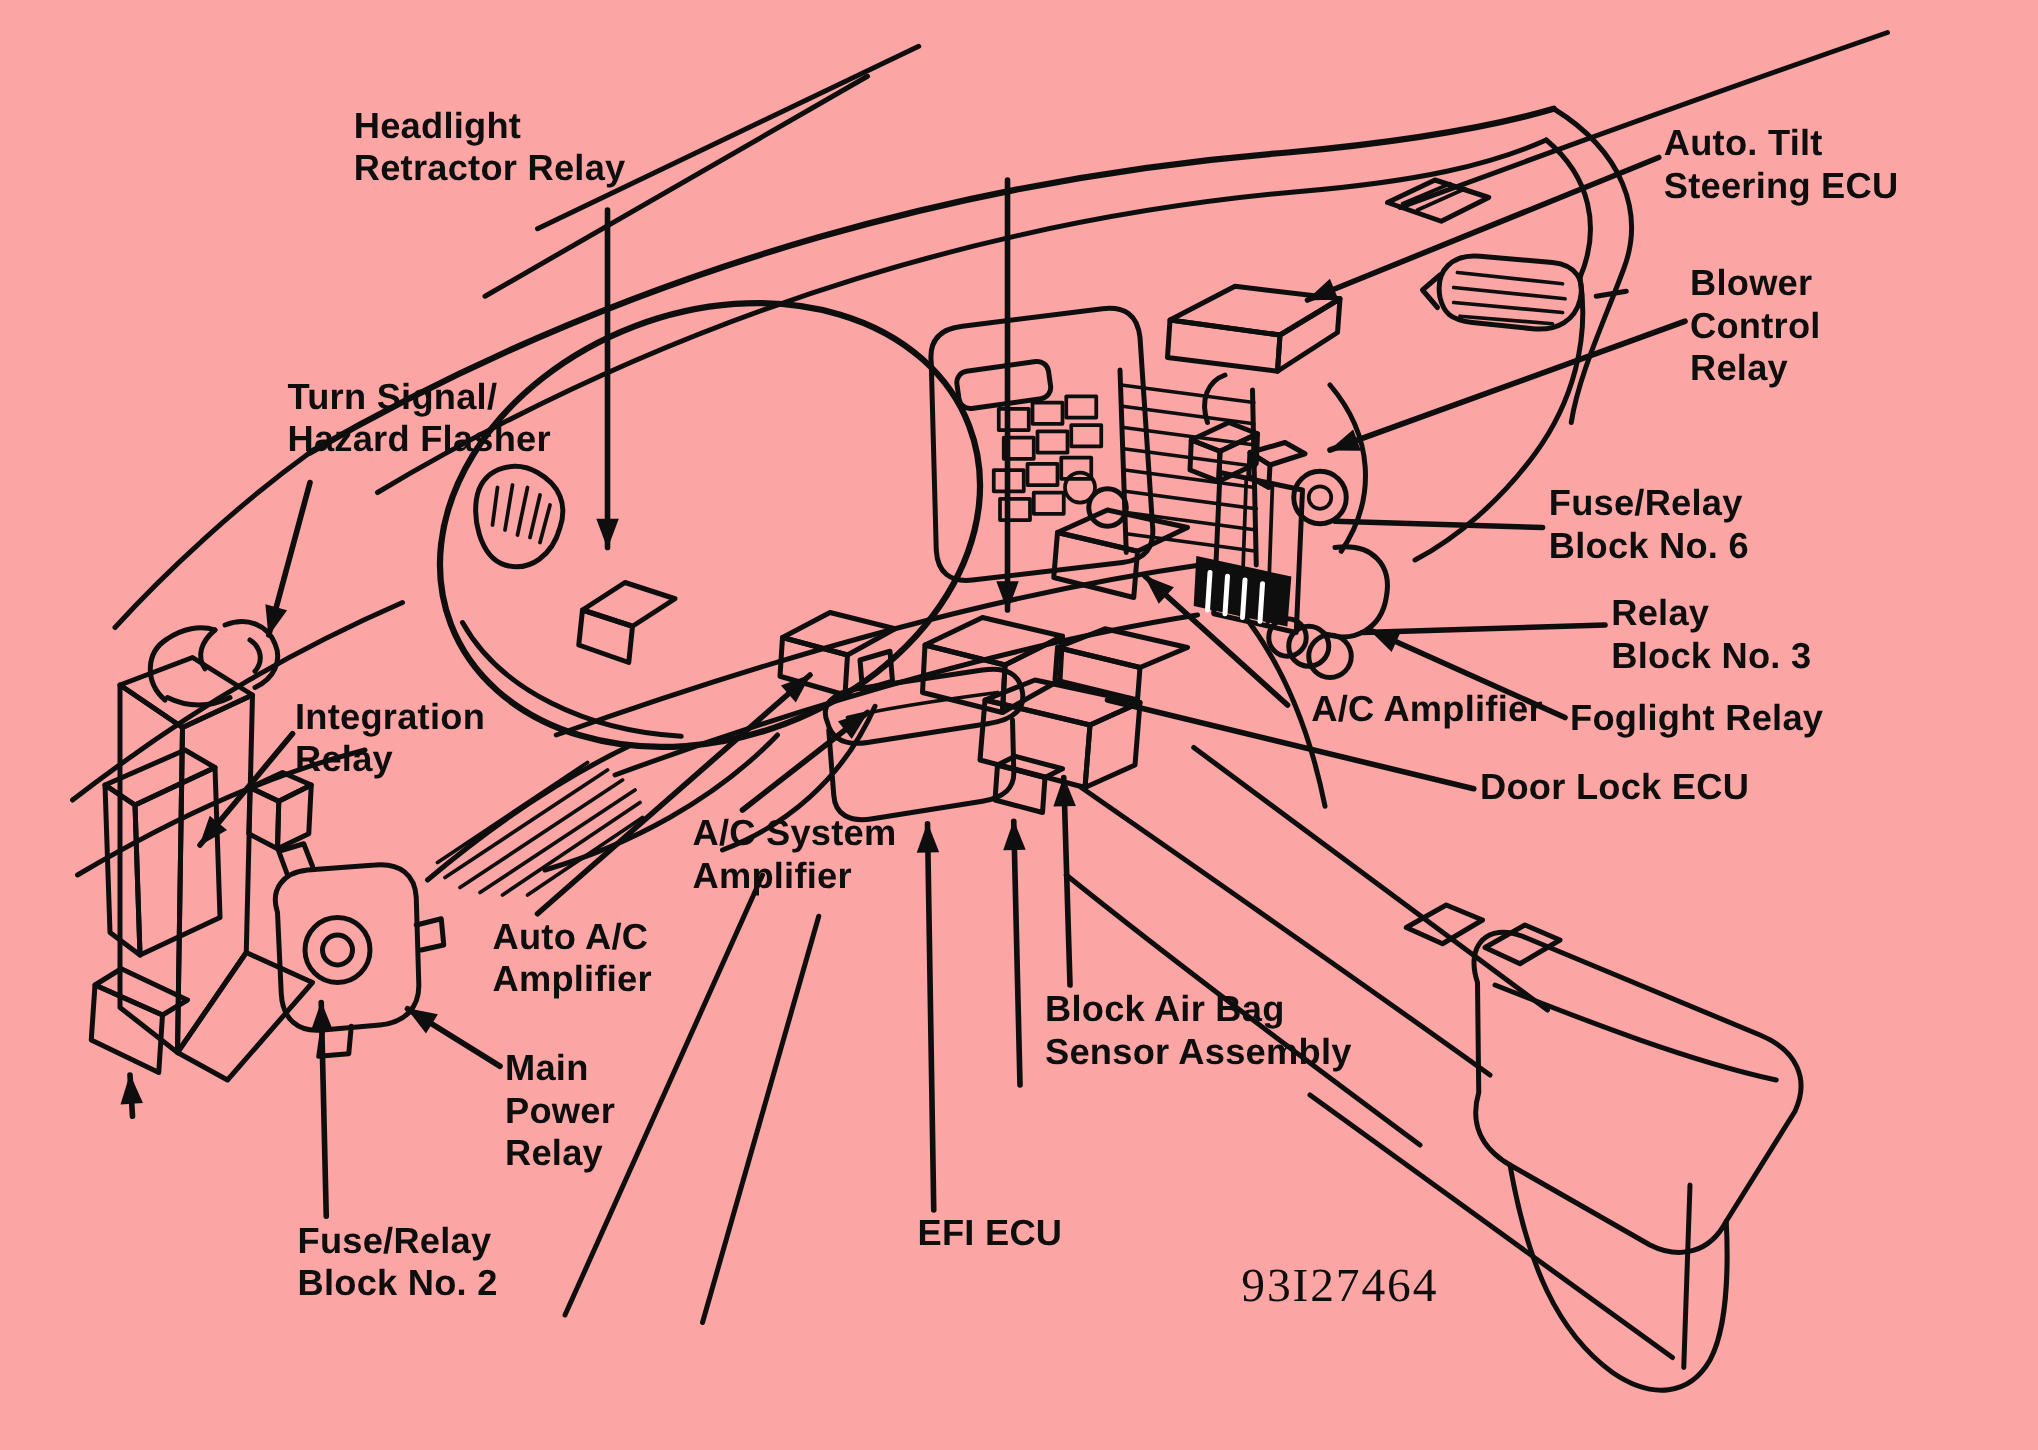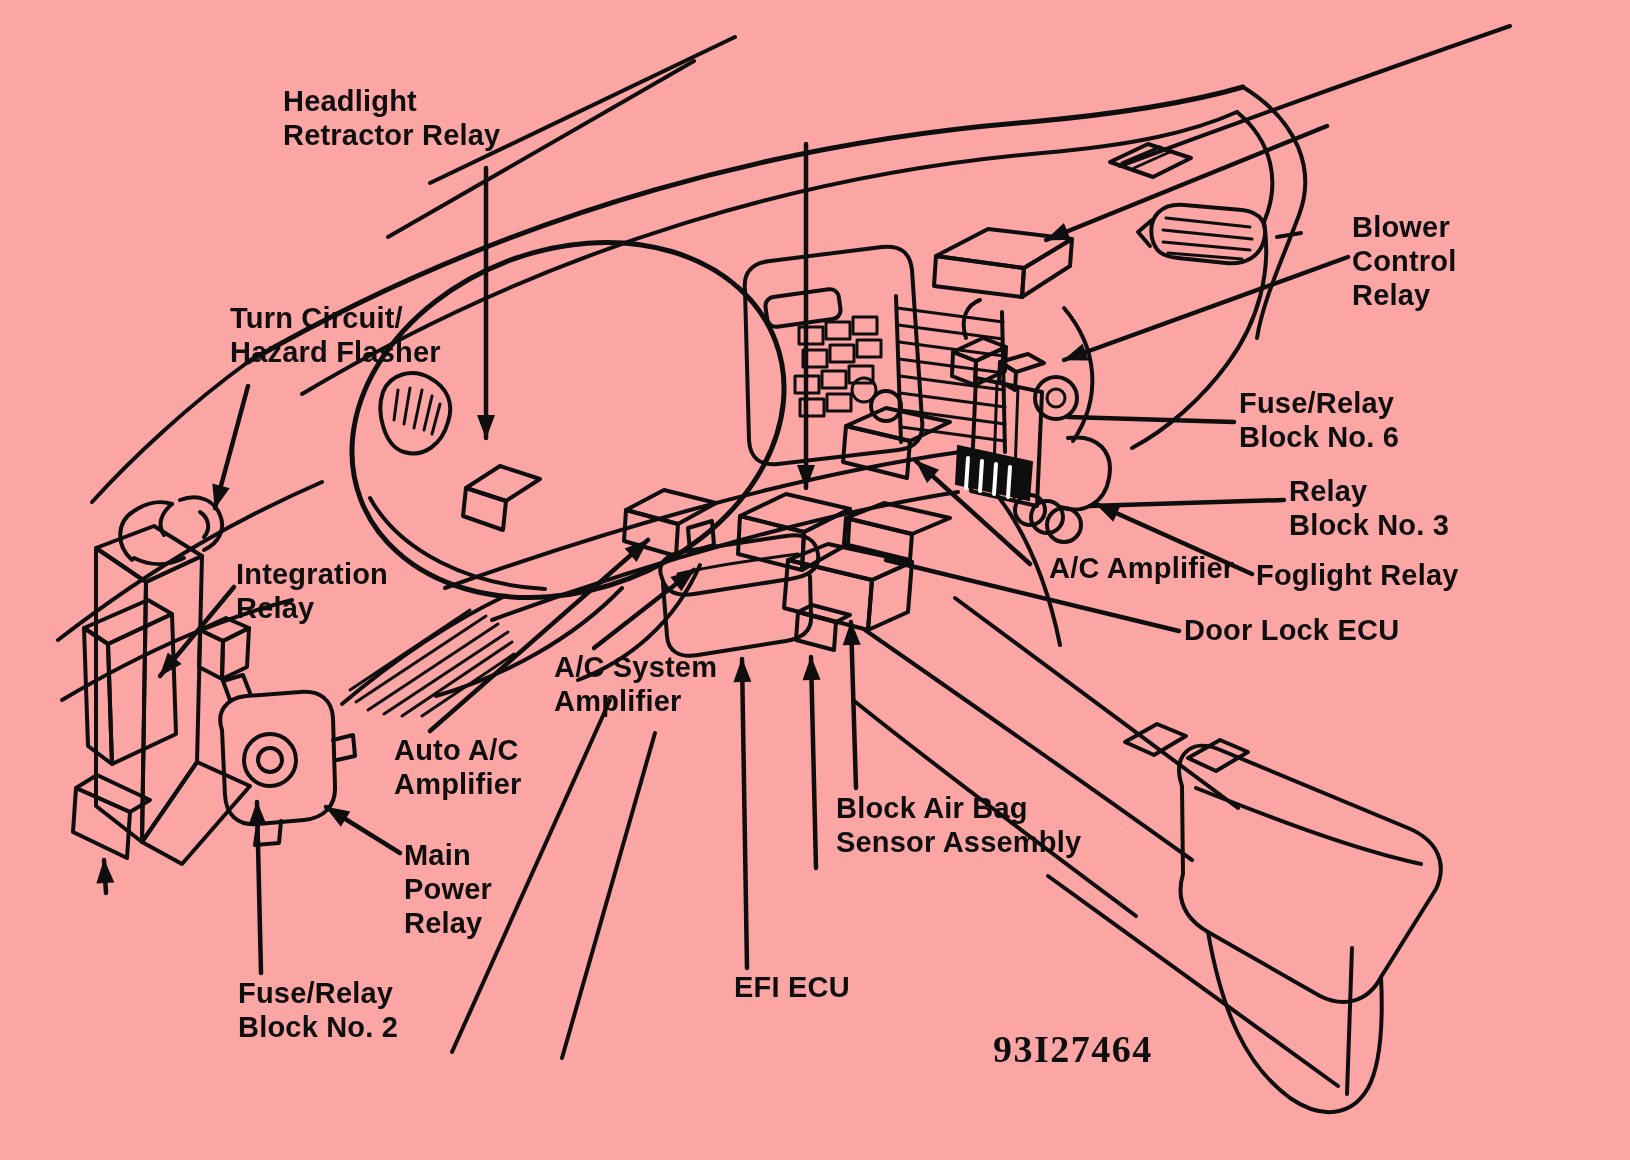--- a/index.html
+++ b/index.html
@@ -9,22 +9,22 @@
   svg *{vector-effect:none;}
   .ln{stroke:#0e0e0e;fill:none;stroke-width:4;stroke-linecap:round;stroke-linejoin:round;}
   .thin{stroke-width:3;}
   .thick{stroke-width:5;}
   .leader{stroke:#0e0e0e;fill:none;stroke-width:4.5;stroke-linecap:round;}
   .solid{fill:#0e0e0e;stroke:#0e0e0e;stroke-width:2;}
   .slit{stroke:#ffffff;stroke-width:4;fill:none;stroke-linecap:round;}
   .lbl{position:absolute;color:#0e0e0e;font-size:29px;line-height:34px;font-weight:600;
        white-space:nowrap;letter-spacing:0.2px;}
   .lbl span{display:block;}
-  .serif{font-family:"Liberation Serif",serif;font-size:38px;line-height:38px;font-weight:700;
-         letter-spacing:1.5px;margin-top:20px;}
+  .serif{font-family:"Liberation Serif",serif;font-size:38px;line-height:38px;font-weight:400;
+         letter-spacing:1.5px;}
 </style>
 </head>
 <body>
 
 <div id="stage">
 
 <svg id="art" width="1630" height="1160" viewBox="0 0 1630 1160">
   <defs>
     <marker id="arw" markerUnits="userSpaceOnUse" markerWidth="28" markerHeight="22" refX="24" refY="10" orient="auto">
       <path d="M1,1 L25,10 L1,19 Z" fill="#0e0e0e"></path>
@@ -272,27 +272,31 @@
     <path class="leader" marker-end="url(#arw)" d="M 856,788 L 851,622"></path>
     <path class="leader" marker-end="url(#arw)" d="M 816,868 L 811,657"></path>
     <path class="leader" marker-end="url(#arw)" d="M 747,968 L 742,659"></path>
   </g>
 </svg>
 
   <div class="lbl" style="left:283px;top:84px">
     <span>Headlight</span>
     <span>Retractor Relay</span>
   </div>
+  <div class="lbl" style="left:1331px;top:98px">
+    <span>Auto. Tilt</span>
+    <span>Steering ECU</span>
+  </div>
   <div class="lbl" style="left:1352px;top:210px">
     <span>Blower</span>
     <span>Control</span>
     <span>Relay</span>
   </div>
   <div class="lbl" style="left:230px;top:301px">
-    <span>Turn Circuit/</span>
+    <span>Turn Signal/</span>
     <span>Hazard Flasher</span>
   </div>
   <div class="lbl" style="left:1239px;top:386px">
     <span>Fuse/Relay</span>
     <span>Block No. 6</span>
   </div>
   <div class="lbl" style="left:1289px;top:474px">
     <span>Relay</span>
     <span>Block No. 3</span>
   </div>

